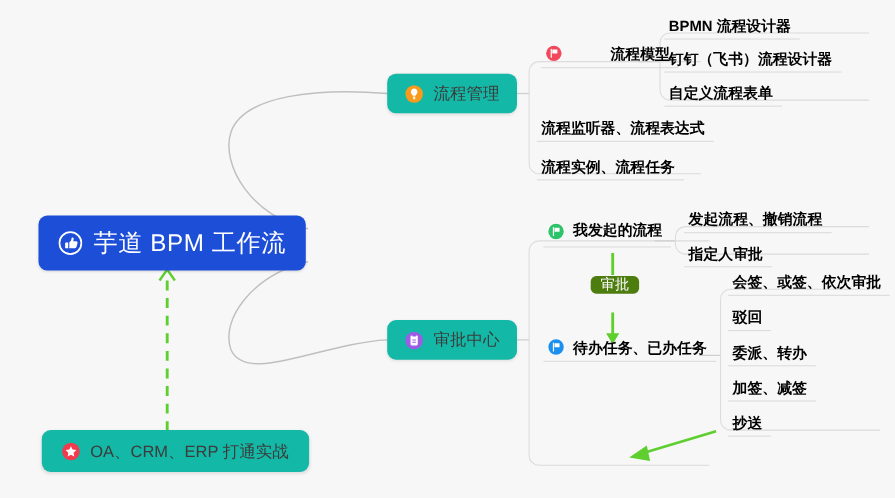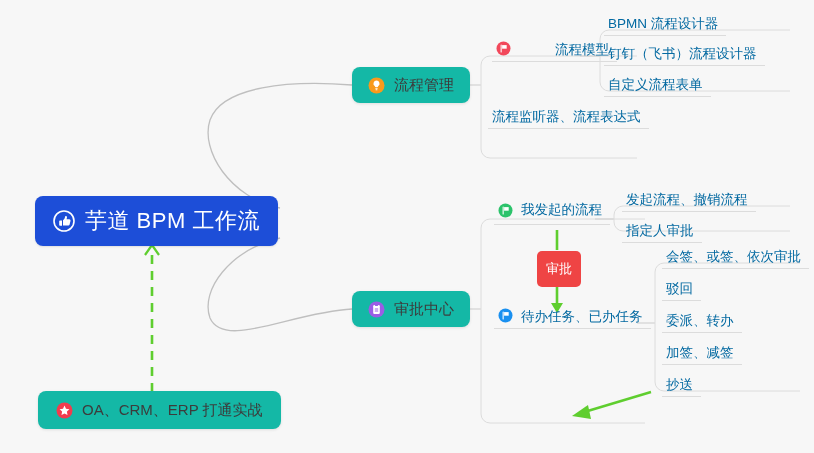--- a/index.html
+++ b/index.html
@@ -73,33 +73,34 @@
   }
 
   
   .plain-node {
     border-bottom: 1px solid #dcdcdc;
     padding: 0 8px 5px 4px;
     height: 24px;
     align-items: flex-end;
   }
   .plain-label {
-    color: #0369a1;
+    color: #000000;
     font-size: 13.5px;
     line-height: 1;
+    font-weight: bold;
   }
   .plain-node.has-icon .plain-label {
     margin-left: 8px;
   }
 
   
   .badge-node {
-    background: #ef4444;
+    background: #4d7c0f;
     border-radius: 5px;
-    height: 36px;
+    height: 16px;
     padding: 0 9px;
   }
   .badge-label {
     color: #ffffff;
     font-size: 13px;
   }
 
   
   .icon {
     display: inline-flex;
@@ -196,20 +197,23 @@
   </div>
   <div class="node plain-node" style="left:604px; top:42px;">
     <span class="plain-label">钉钉（飞书）流程设计器</span>
   </div>
   <div class="node plain-node" style="left:604px; top:73px;">
     <span class="plain-label">自定义流程表单</span>
   </div>
 
   <div class="node plain-node" style="left:488px; top:105px;">
     <span class="plain-label">流程监听器、流程表达式</span>
+  </div>
+  <div class="node plain-node" style="left:488px; top:140px;">
+    <span class="plain-label">流程实例、流程任务</span>
   </div>
 
   <div class="node card-node" style="left:352px; top:291px;">
     <span class="icon">
       <svg width="17" height="17" viewBox="0 0 17 17">
         <circle cx="8.5" cy="8.5" r="8" fill="#9b5de5"></circle>
         <rect x="5.2" y="4" width="6.6" height="9" rx="1.2" fill="#ffffff"></rect>
         <rect x="6.8" y="3" width="3.4" height="2" rx="0.8" fill="#9b5de5"></rect>
         <rect x="6.6" y="7.6" width="3.8" height="0.9" rx="0.45" fill="#9b5de5"></rect>
         <rect x="6.6" y="9.6" width="3.8" height="0.9" rx="0.45" fill="#9b5de5"></rect>

